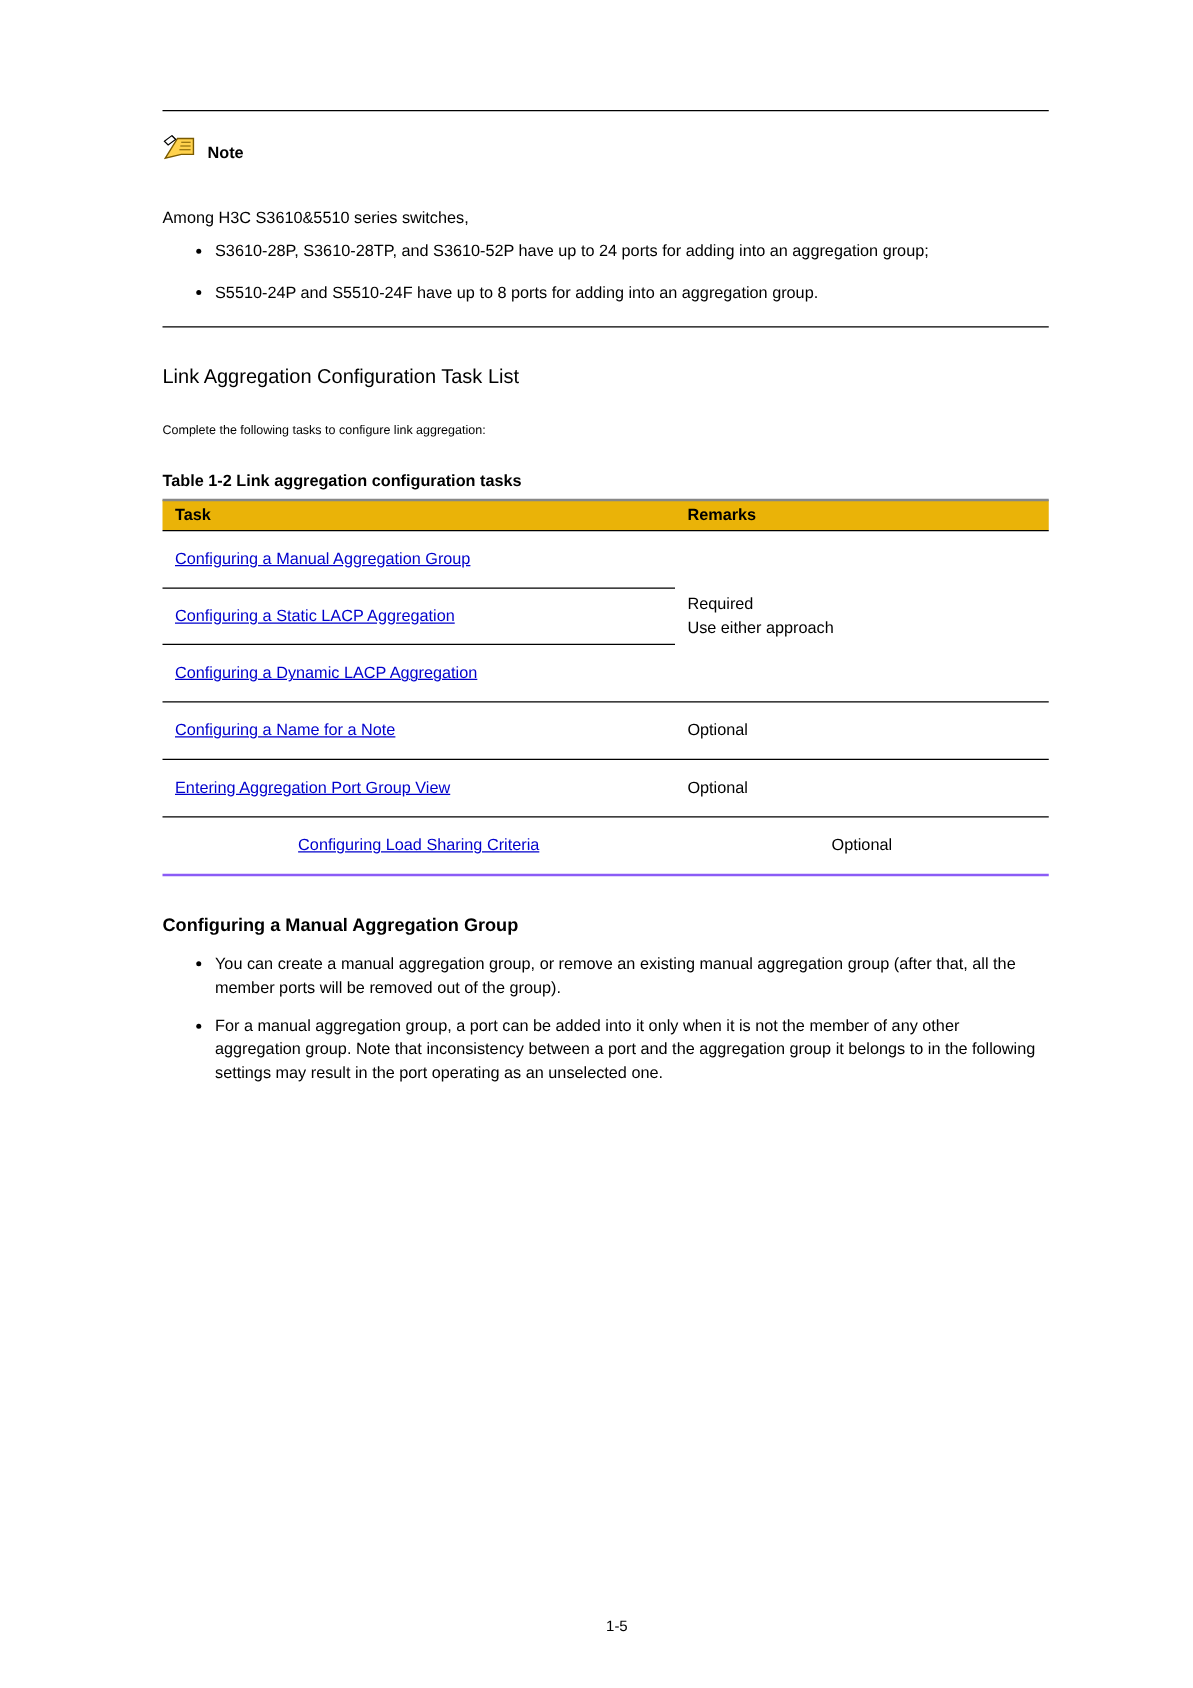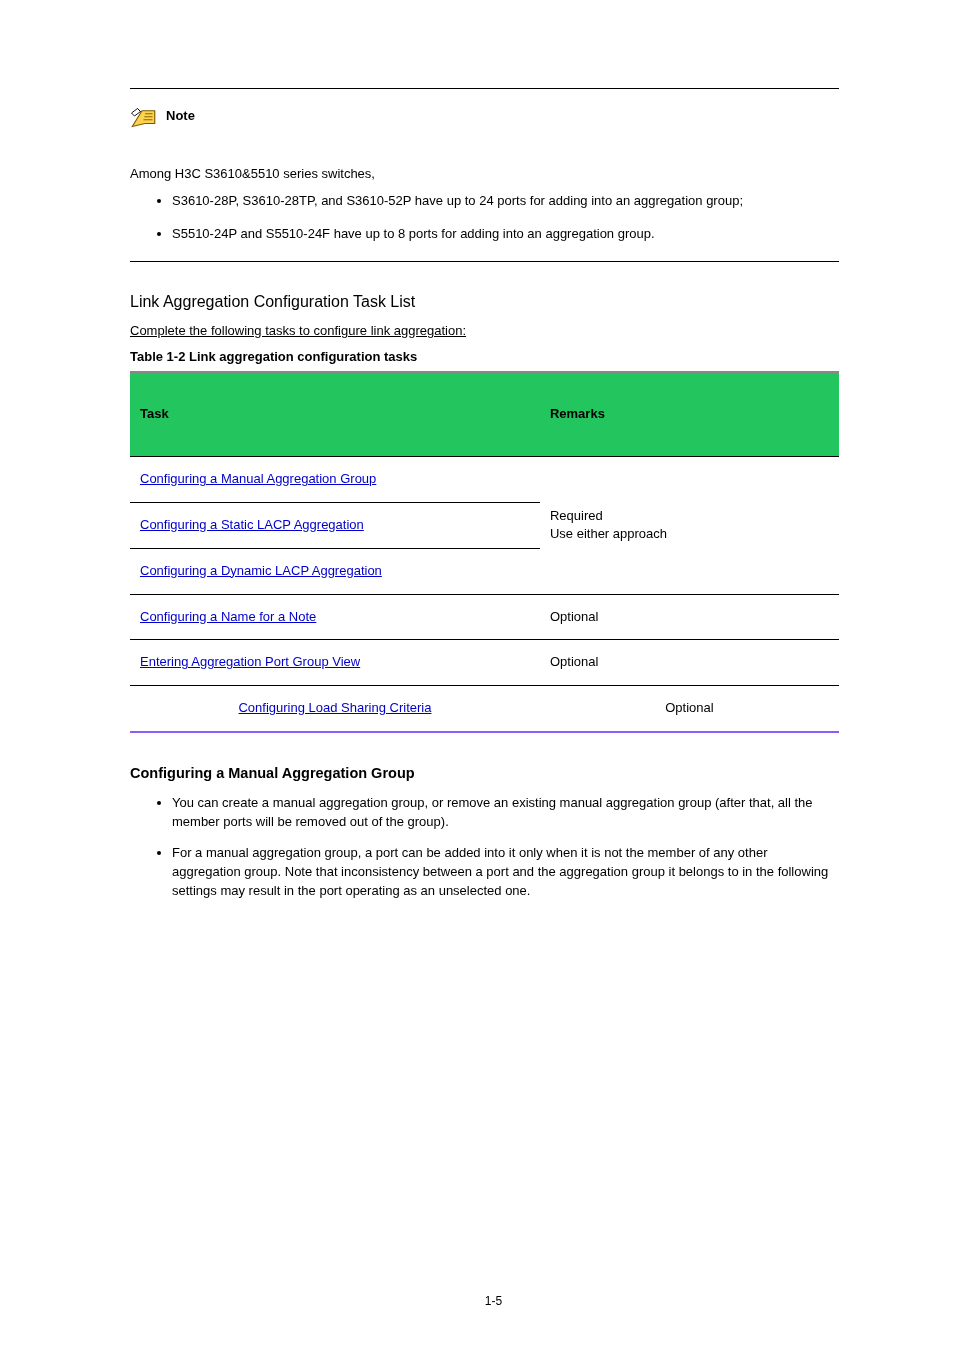--- a/index.html
+++ b/index.html
@@ -21,21 +21,21 @@
   .top-rule {
     border: none;
     border-top: 1.5px solid #000;
     margin: 28px 0 18px 0;
   }
   .note-block {
     margin-top: 8px;
   }
   .note-header {
     display: flex;
-    align-items: flex-start;
+    align-items: center;
     gap: 6px;
     margin-bottom: 28px;
   }
   .note-label {
     font-weight: bold;
     font-size: 13px;
   }
   .note-text {
     font-size: 13px;
   }
@@ -61,24 +61,24 @@
     font-size: 13px;
     margin: 8px 0 4px 0;
   }
   table.config {
     width: 100%;
     border-collapse: collapse;
     font-size: 13px;
     table-layout: fixed;
   }
   table.config th {
-    background: #22c55e;
+    background: #eab308;
     font-weight: bold;
     text-align: left;
-    padding: 32px 10px;
+    padding: 2px 10px;
     border-top: 2px solid #888;
     border-bottom: 1px solid #000;
     margin-top: 36px;
   }
   table.config td {
     padding: 13px 10px;
     border-bottom: 1px solid #000;
     vertical-align: middle;
   }
   table.config tr:last-child td {
@@ -92,23 +92,22 @@
   a.link {
     color: #0000cc;
     text-decoration: underline;
   }
   .h3 {
     font-size: 14.5px;
     font-weight: bold;
     margin: 30px 0 10px 0;
   }
   .body-p {
-    font-size: 13px;
-    margin: 8px 0;
-    text-decoration: underline;
+    font-size: 10px;
+    margin: 24px 0;
   }
   .page-number {
     position: absolute;
     bottom: 40px;
     left: 0;
     right: 0;
     text-align: center;
     font-size: 12px;
     padding-left: 33px;
   }

